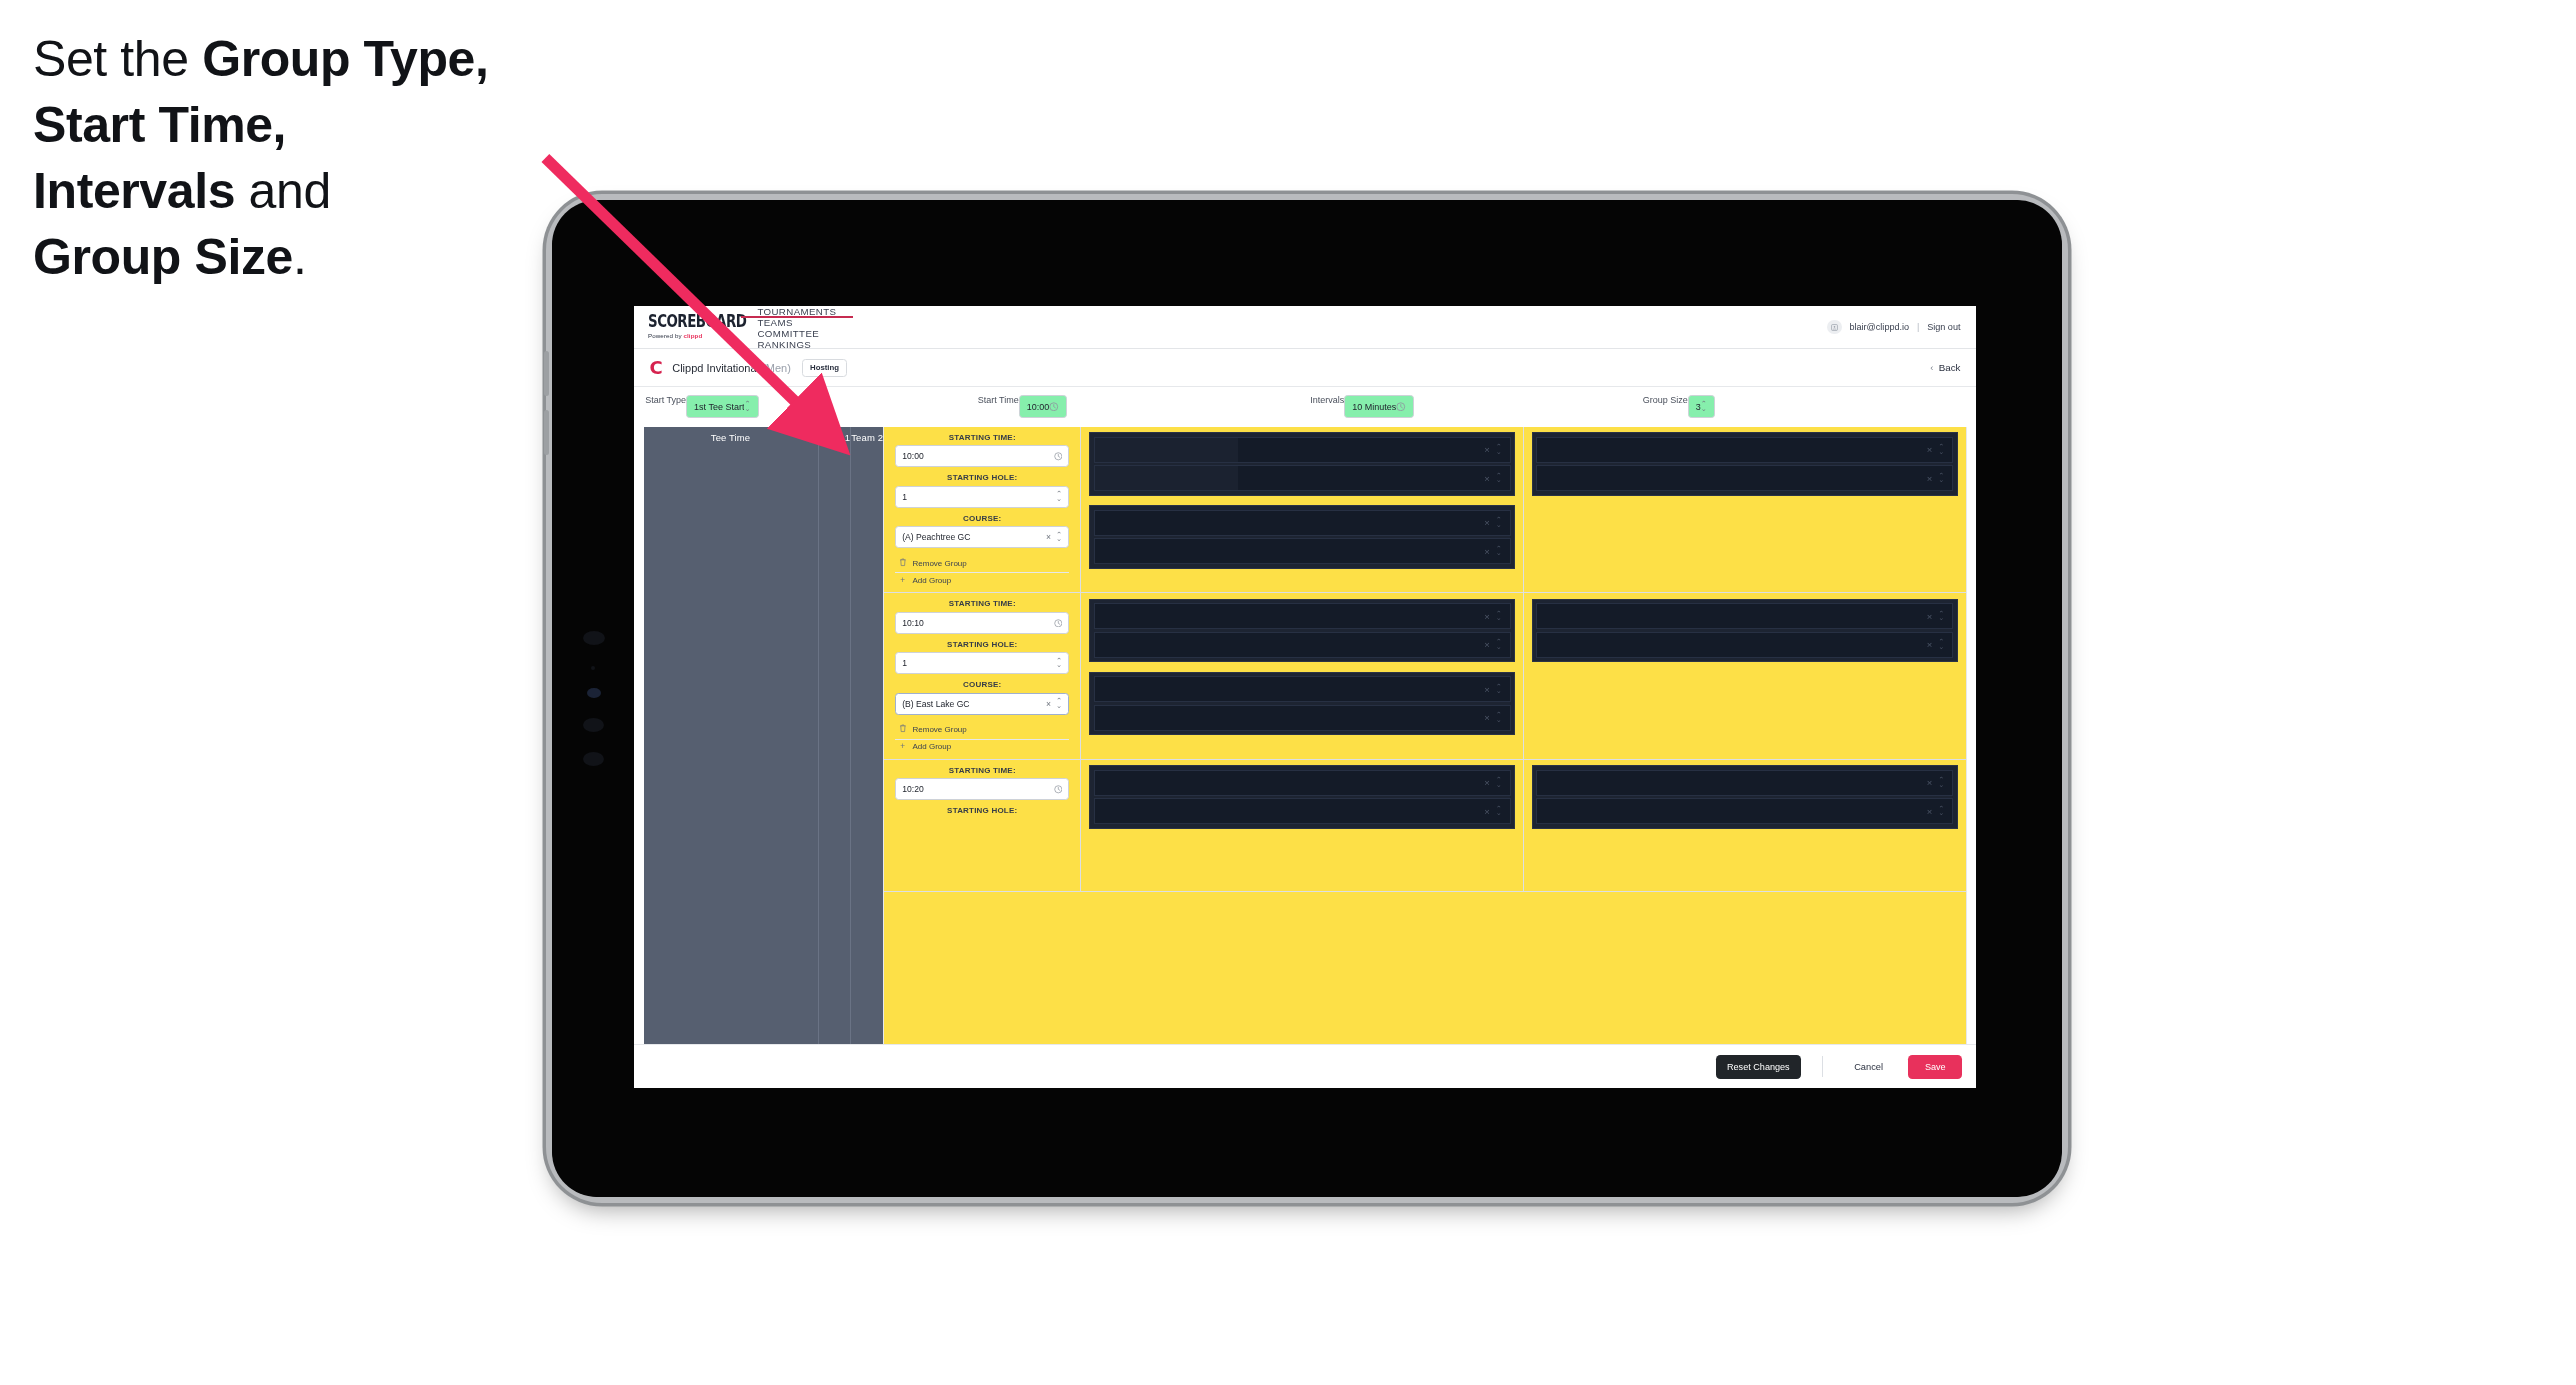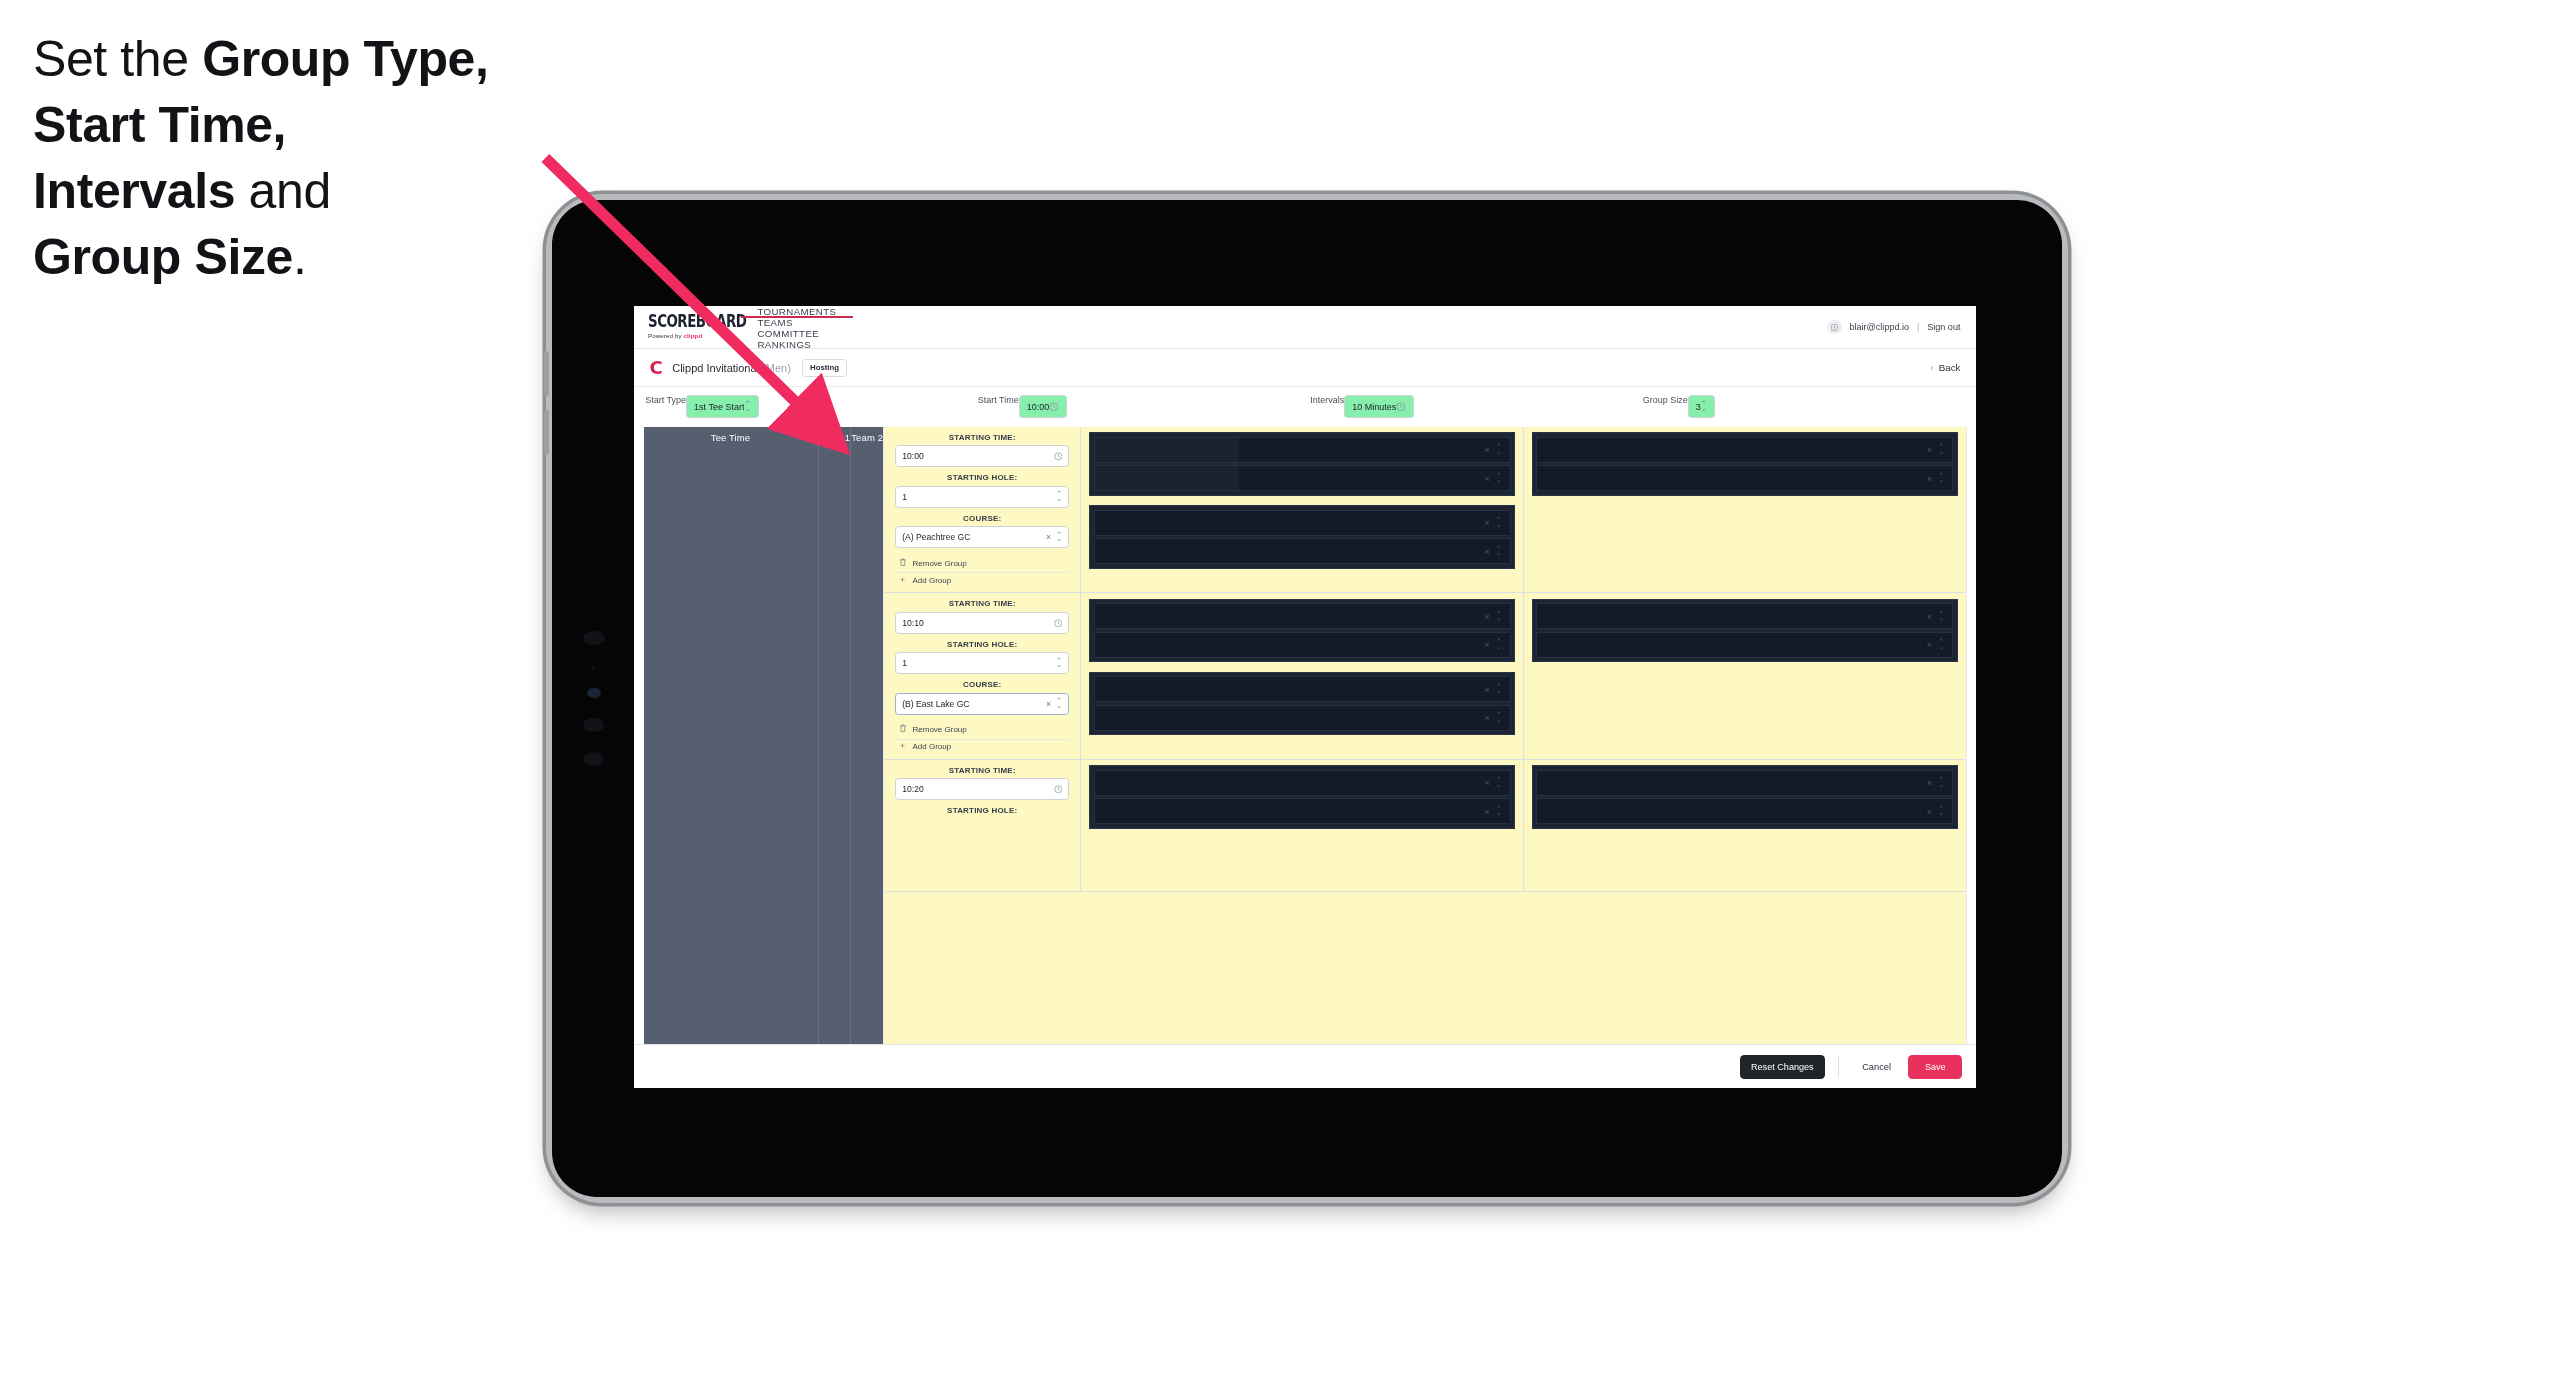--- a/index.html
+++ b/index.html
@@ -214,21 +214,21 @@
   }
   .th.tee{width:174px;flex:0 0 174px;border-right:0.9px solid #6a7385;}
   .th.team{flex:1;}
   .th.team + .th.team{border-left:0.9px solid #6a7385;}
 
   .tbody{
     flex:1 1 auto;
     overflow:hidden;
     border-left:0.9px solid #e6e8eb;
     border-right:0.9px solid #e6e8eb;
-    background:#fef9c3;
+    background:#fde047;
     min-height:0;
   }
   .trow{
     display:flex;
     border-bottom:0.9px solid #dcdfe4;
     min-height:131px;
   }
   .cell-tee{
     width:174px;flex:0 0 174px;
     border-right:0.9px solid #dcdfe4;
@@ -299,21 +299,21 @@
     margin-left:-7.8px;
   }
 
   
   .footer{
     flex:0 0 auto;
     height:43px;
     background:#fff;
     border-top:0.9px solid #e6e8eb;
     display:flex;align-items:center;justify-content:flex-end;
-    gap:0;
+    gap:8px;
     padding-right:14px;
   }
   .btn-reset{
     background:#212529;color:#fff;
     font-size:9.1px;
     padding:7px 11.2px;border-radius:4.3px;
     cursor:pointer;border:none;
     font-family:"Liberation Sans",sans-serif;
   }
   .vdiv{width:0.9px;height:21px;background:#dcdfe4;margin:0 13px;}

